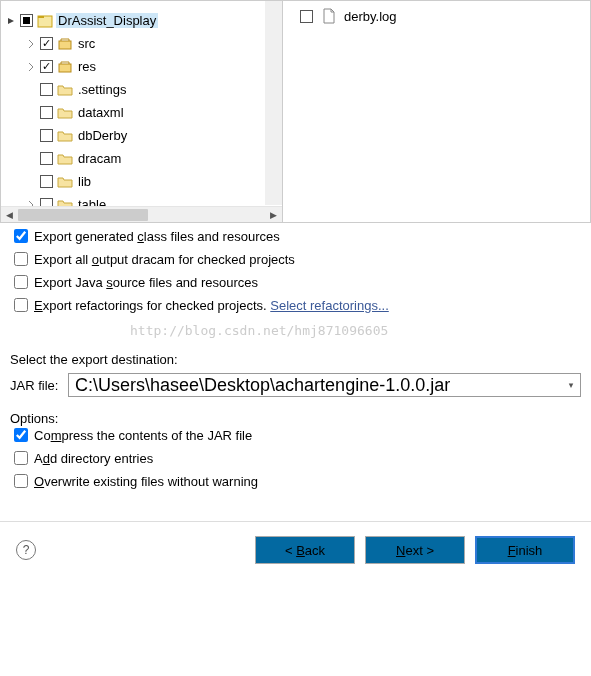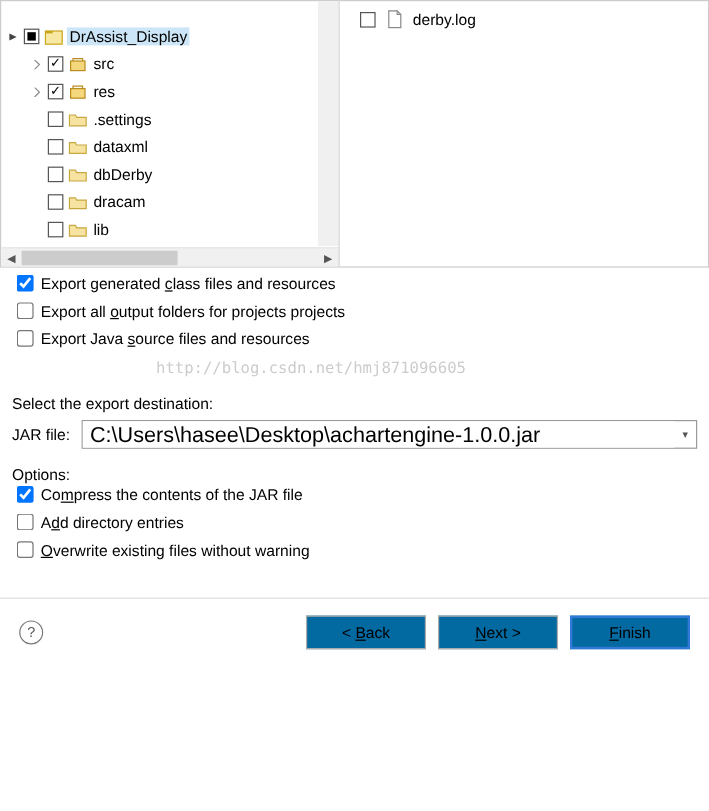--- a/index.html
+++ b/index.html
@@ -1,19 +1,19 @@
 <!DOCTYPE html>
 <html><head>
 <meta charset="utf-8">
 <style>
 * { box-sizing: border-box; margin: 0; padding: 0; font-family: "Segoe UI", Tahoma, sans-serif; font-size: 13px; }
 body { background: #fff; width: 591px; height: 676px; overflow: hidden; color: #000; }
 .top-area { display: flex; height: 223px; }
 .tree-panel { width: 283px; border: 1px solid #ccc; position: relative; background: #fff; overflow: hidden; }
-.tree-content { overflow-y: auto; overflow-x: auto; height: 205px; padding-top: 18px; }
+.tree-content { overflow-y: auto; overflow-x: auto; height: 205px; padding-top: 8px; }
 .tree-row { display: flex; align-items: center; height: 23px; white-space: nowrap; padding-left: 2px; }
 .expander { width: 12px; height: 12px; display: inline-flex; align-items: center; justify-content: center; color: #666; font-size: 9px; cursor: pointer; }
 .indent { display: inline-block; }
 .tree-checkbox { width: 13px; height: 13px; border: 1px solid #555; margin: 0 3px; display: inline-flex; align-items: center; justify-content: center; background: #fff; cursor: pointer; }
 .tree-checkbox.filled::after { content: ''; width: 7px; height: 7px; background: #000; }
 .tree-checkbox.checked::after { content: '✓'; font-size: 11px; line-height: 1; color: #000; }
 .tree-icon { width: 16px; height: 16px; margin: 0 3px 0 1px; display: inline-flex; align-items: center; justify-content: center; }
 .tree-label { padding: 0 2px; }
 .tree-row.selected .tree-label { background: #cde6f7; }
 .hscrollbar { height: 17px; border-top: 1px solid #e5e5e5; display: flex; align-items: center; background: #f0f0f0; }
@@ -188,25 +188,29 @@
   </div>
 </div>
 
 <div class="checkbox-list">
   <div class="check-row">
     <input type="checkbox" checked="" style="">
     <span><span>Export generated </span><span class="underline">c</span><span>lass files and resources</span></span>
   </div>
   <div class="check-row">
     <input type="checkbox" style="">
-    <span><span>Export all </span><span class="underline">o</span><span>utput folders for projects projects</span></span>
+    <span><span>Export all </span><span class="underline">o</span><span>utput dracam for checked projects</span></span>
   </div>
   <div class="check-row">
     <input type="checkbox" style="">
     <span><span>Export Java </span><span class="underline">s</span><span>ource files and resources</span></span>
+  </div>
+  <div class="check-row">
+    <input type="checkbox" style="">
+    <span><span></span><span class="underline">E</span><span>xport refactorings for checked projects. </span><span class="link">Select refactorings...</span></span>
   </div>
 </div>
 <div class="watermark">http://blog.csdn.net/hmj871096605</div>
 
 <div class="section-label">Select the export destination:</div>
 <div class="jarfile-row">
   <label>JAR file:</label>
   <div class="combo">
     <input type="text" value="C:\Users\hasee\Desktop\achartengine-1.0.0.jar" style="">
     <span class="drop">▾</span>

